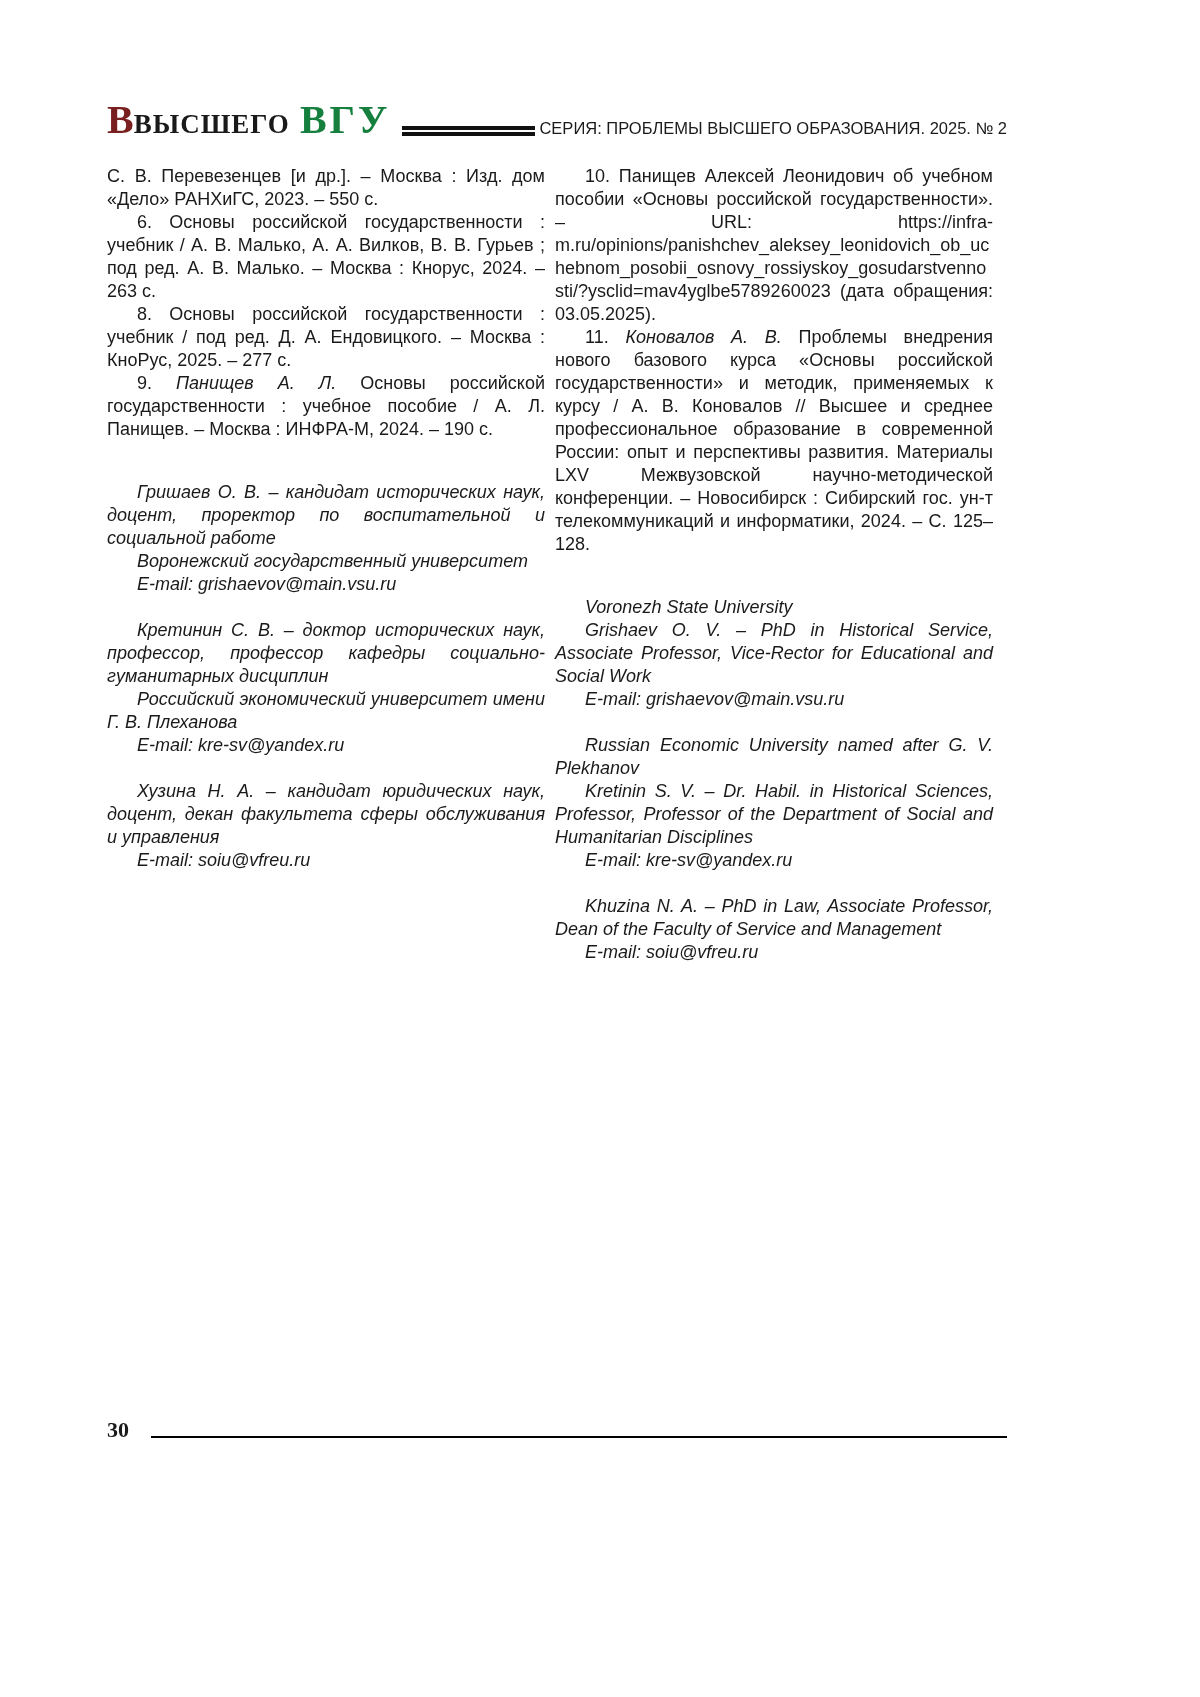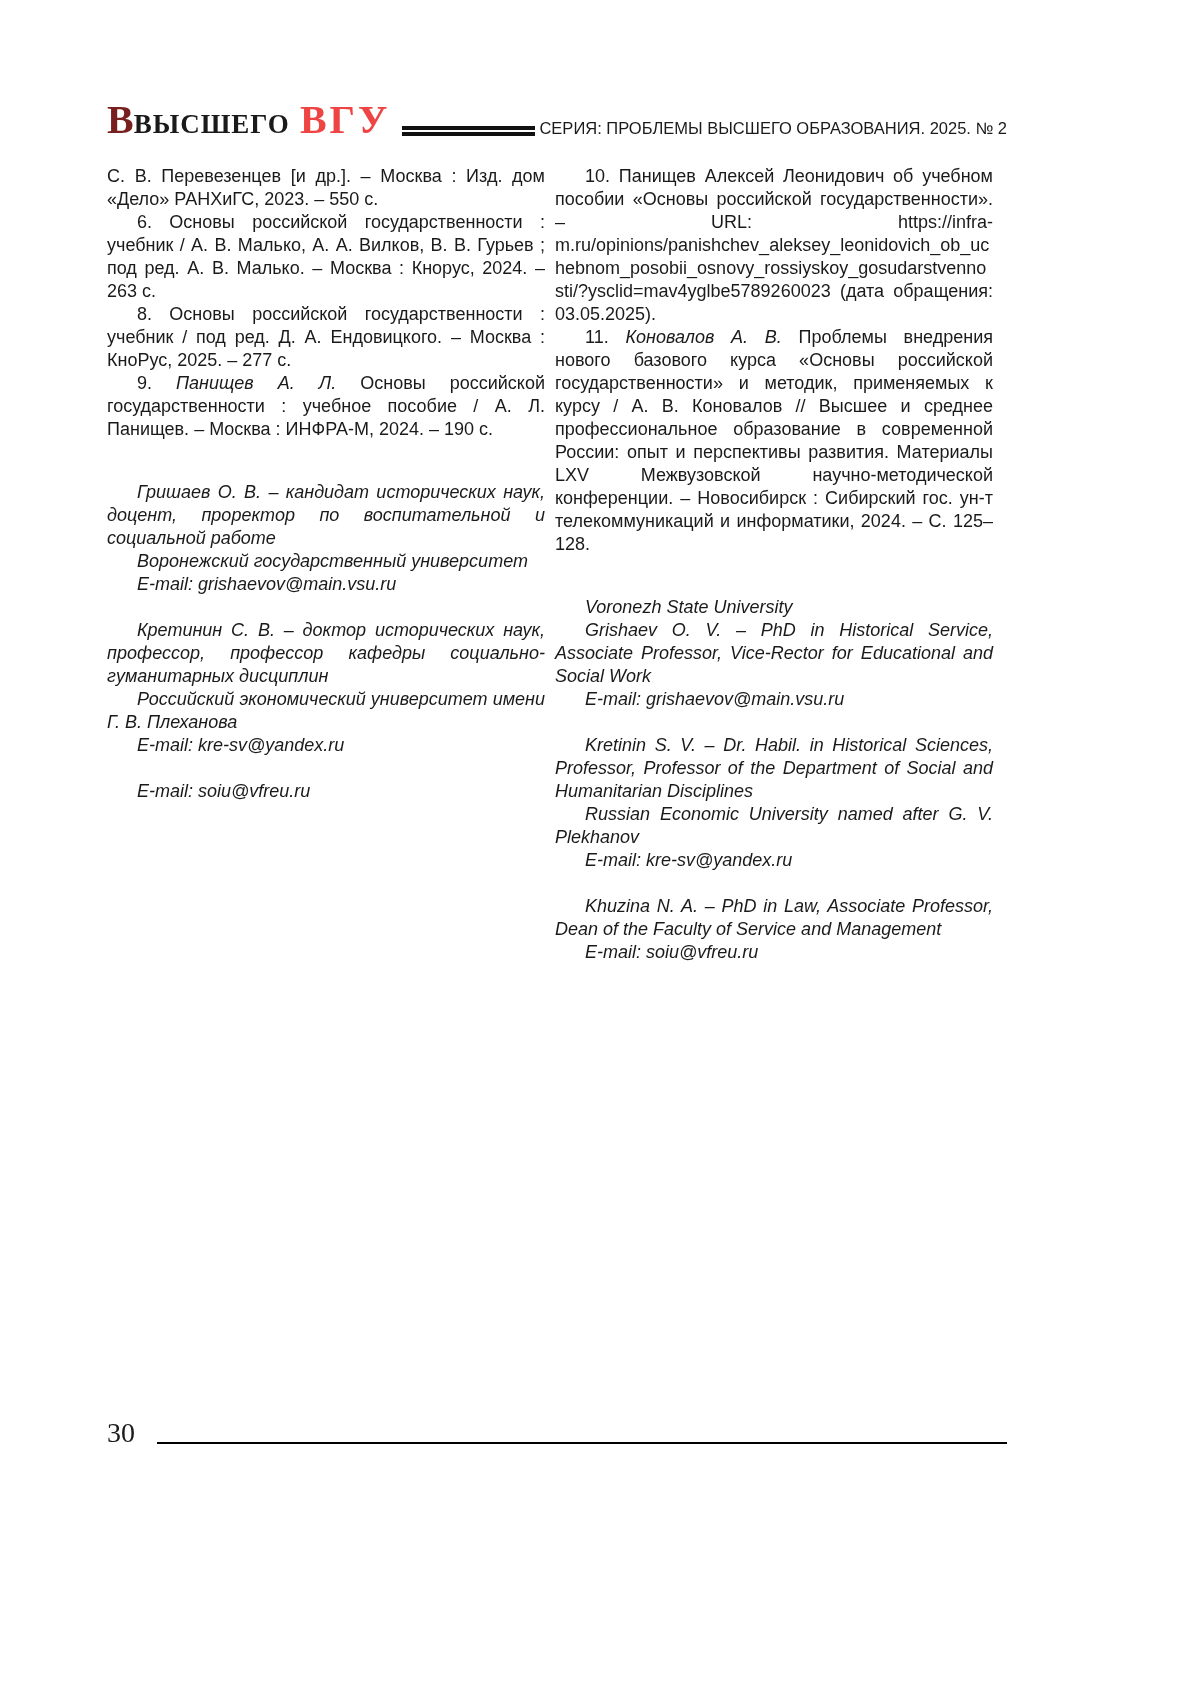--- a/index.html
+++ b/index.html
@@ -24,21 +24,21 @@
     align-items: flex-end;
   }
   .logo {
     font-family: "Liberation Serif", serif;
     font-weight: bold;
     white-space: nowrap;
     line-height: 1;
   }
   .logo-initial { color: #7a1f1f; font-size: 40px; }
   .logo-rest    { color: #1a1a1a; font-size: 27px; letter-spacing: 1px; }
-  .logo-abbr    { color: #ef4444; font-size: 40px; letter-spacing: 3px; margin-left: 10px; }
+  .logo-abbr    { color: #15803d; font-size: 40px; letter-spacing: 3px; margin-left: 10px; }
   .header-rule {
     flex: 1;
     height: 10px;
     border-top: 4px solid #111;
     border-bottom: 4px solid #111;
     margin: 0 4px 4px 12px;
   }
   .series {
     font-weight: normal;
     font-size: 16.5px;
@@ -77,22 +77,22 @@
   .footer {
     position: absolute;
     left: 107px; right: 193px;
     top: 1419px;
     display: flex;
     align-items: flex-end;
     gap: 22px;
   }
   .page-num {
     font-family: "Liberation Serif", serif;
-    font-weight: normal;
-    font-size: 28px;
+    font-weight: bold;
+    font-size: 22px;
     line-height: 1;
   }
   .footer-rule {
     flex: 1;
     border-bottom: 2px solid #000;
     margin-bottom: 3px;
   }
 </style>
 </head>
 <body>
@@ -120,38 +120,39 @@
           <p>Гришаев О. В. – кандидат исторических наук, доцент, проректор по воспитательной и социальной работе</p>
           <p>Воронежский государственный университет</p>
           <p>E-mail: grishaevov@main.vsu.ru</p>
         </div>
         <div class="aff-block">
           <p>Кретинин С. В. – доктор исторических наук, профессор, профессор кафедры социально-гуманитарных дисциплин</p>
           <p>Российский экономический университет имени Г. В. Плеханова</p>
           <p>E-mail: kre-sv@yandex.ru</p>
         </div>
         <div class="aff-block">
+          <p>Хузина Н. А. – кандидат юридических наук, доцент, декан факультета сферы обслуживания и управления</p>
           <p>E-mail: soiu@vfreu.ru</p>
         </div>
       </div>
     </div>
 
     <div class="col" lang="en">
       <p class="ref"><span>10. Панищев Алексей Леонидович об учебном пособии «Основы российской государственности». – URL: https://infra-m.ru/opinions/panishchev_aleksey_leonidovich_ob_uchebnom_posobii_osnovy_rossiyskoy_gosudarstvennosti/?ysclid=mav4yglbe5789260023 (дата обращения: 03.05.2025).</span></p>
       <p class="ref"><span>11. </span><span style="font-style: italic;">Коновалов А. В.</span><span> Проблемы внедрения нового базового курса «Основы российской государственности» и методик, применяемых к курсу / А. В. Коновалов // Высшее и среднее профессиональное образование в современной России: опыт и перспективы развития. Материалы LXV Межвузовской научно-методической конференции. – Новосибирск : Сибирский гос. ун-т телекоммуникаций и информатики, 2024. – С. 125–128.</span></p>
 
       <div class="affiliations">
         <div class="aff-block">
           <p>Voronezh State University</p>
           <p>Grishaev O. V. – PhD in Historical Service, Associate Professor, Vice-Rector for Educational and Social Work</p>
           <p>E-mail: grishaevov@main.vsu.ru</p>
         </div>
         <div class="aff-block">
+          <p>Russian Economic University named after G. V. Plekhanov</p>
           <p>Kretinin S. V. – Dr. Habil. in Historical Sciences, Professor, Professor of the Department of Social and Humanitarian Disciplines</p>
-          <p>Russian Economic University named after G. V. Plekhanov</p>
           <p>E-mail: kre-sv@yandex.ru</p>
         </div>
         <div class="aff-block">
           <p>Khuzina N. A. – PhD in Law, Associate Professor, Dean of the Faculty of Service and Management</p>
           <p>E-mail: soiu@vfreu.ru</p>
         </div>
       </div>
     </div>
 
   </div>

